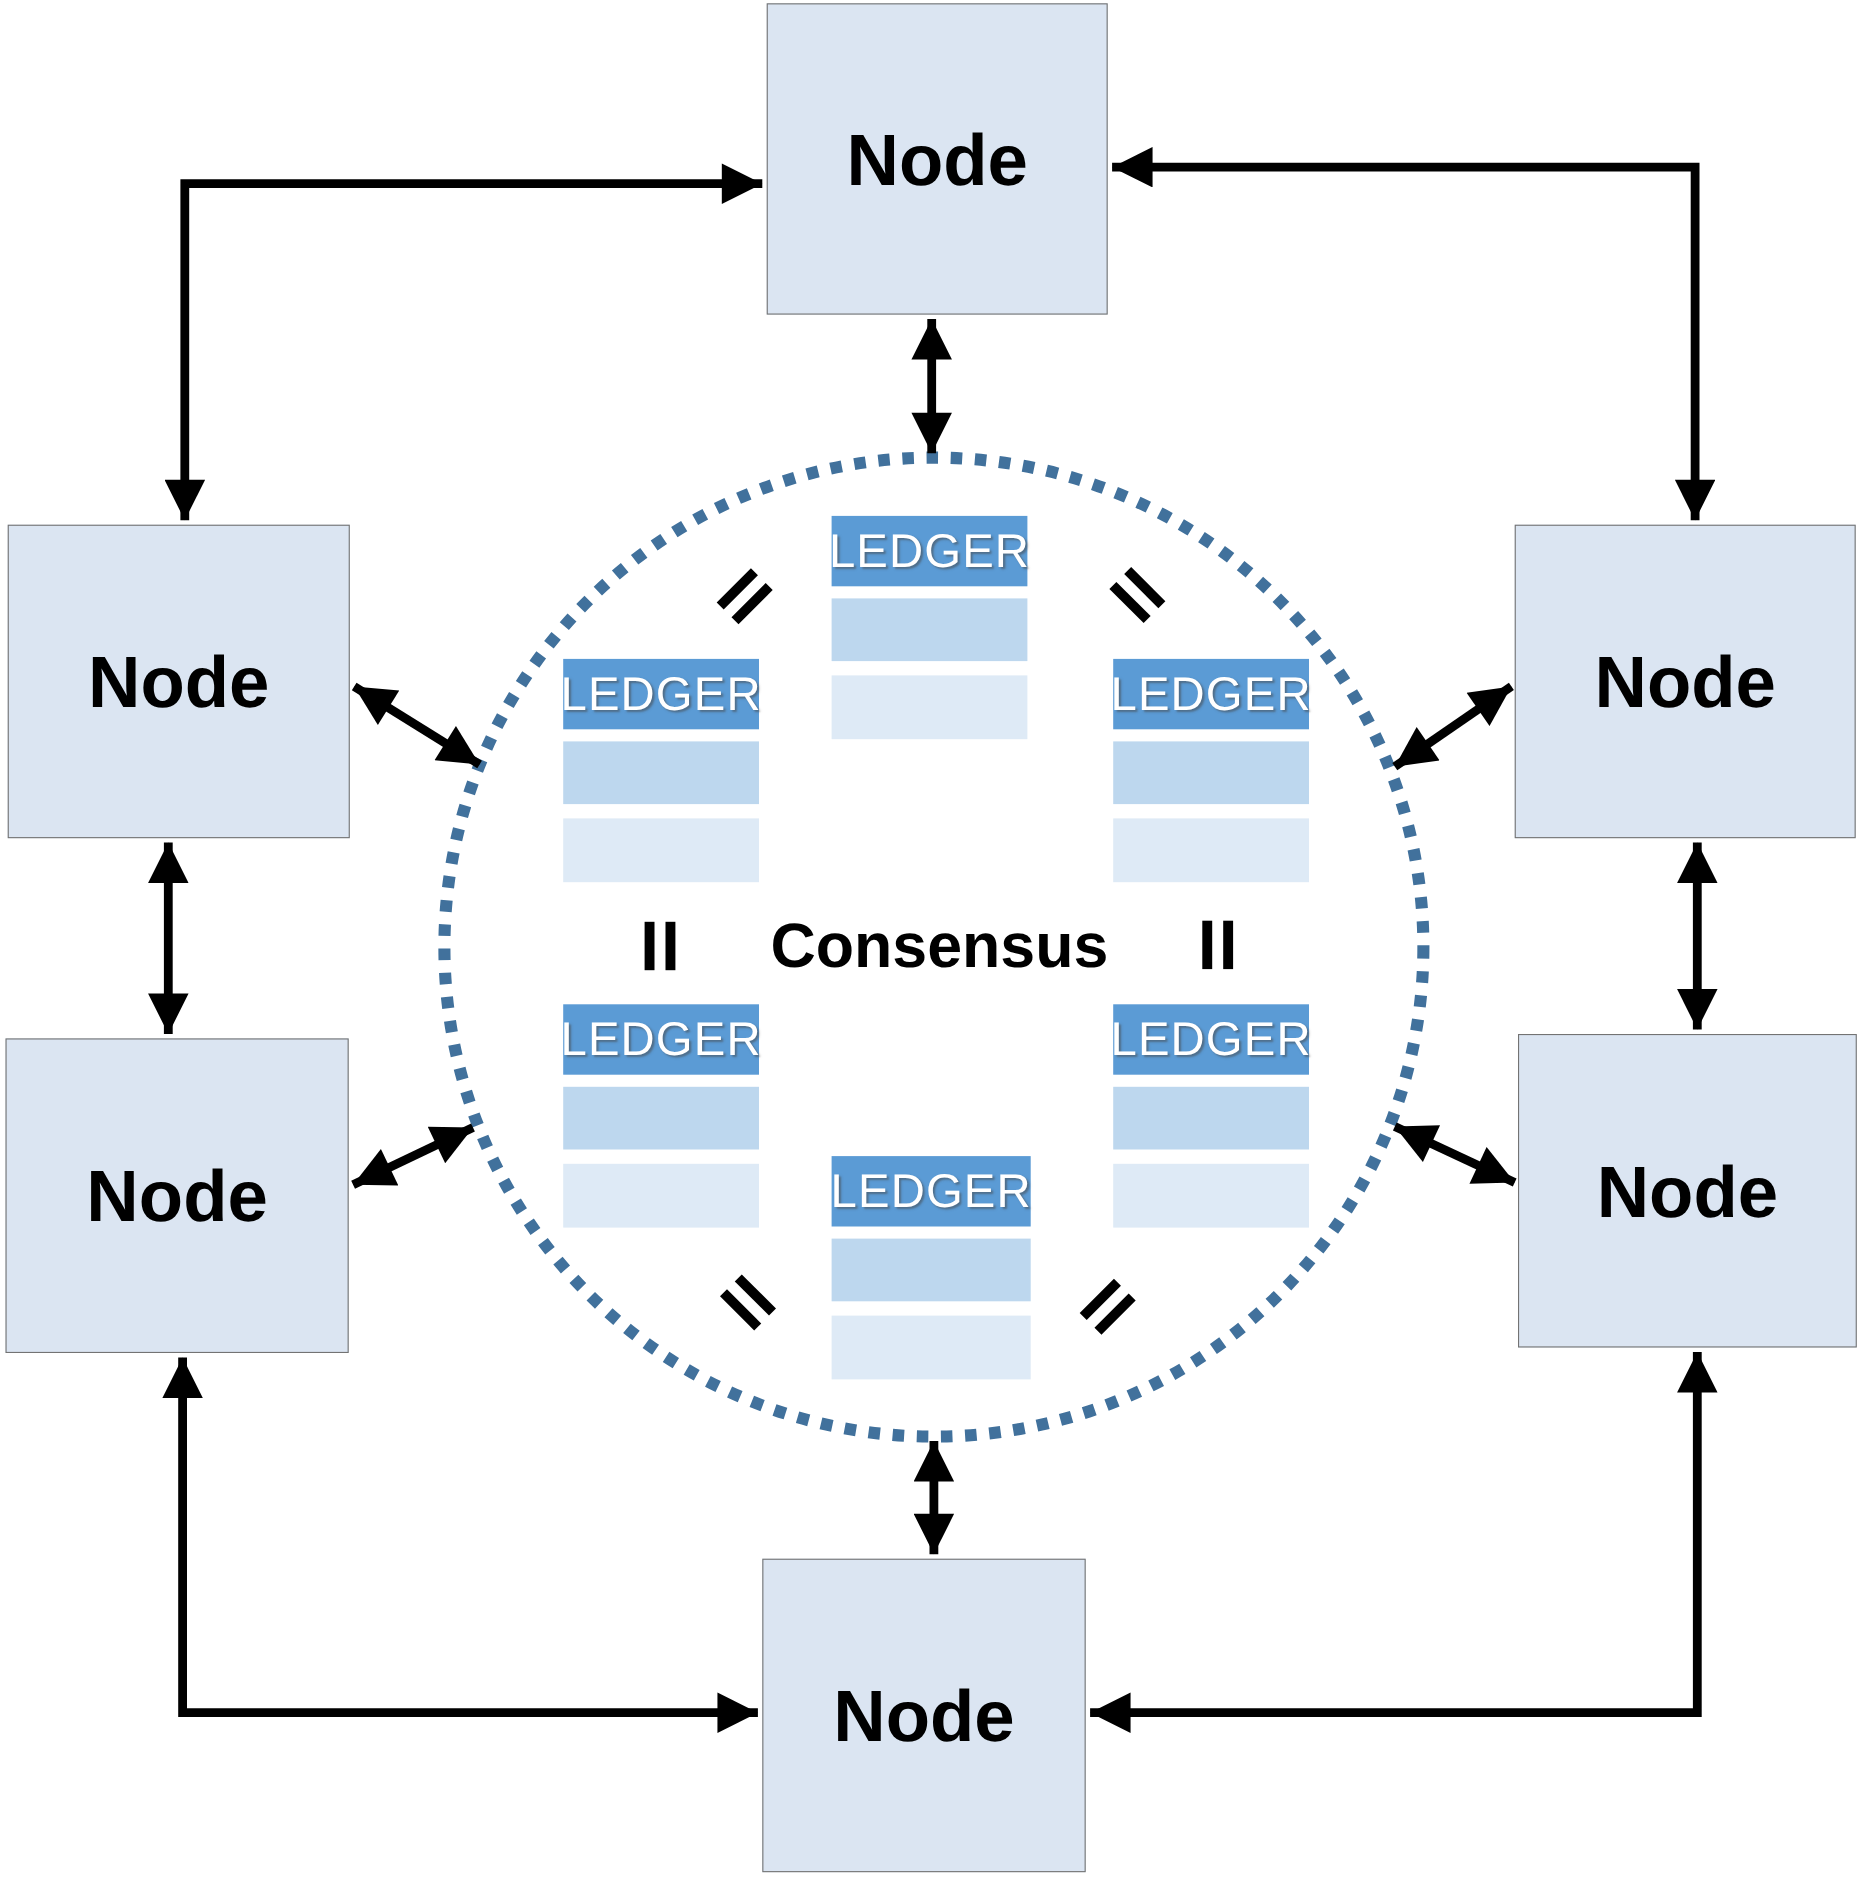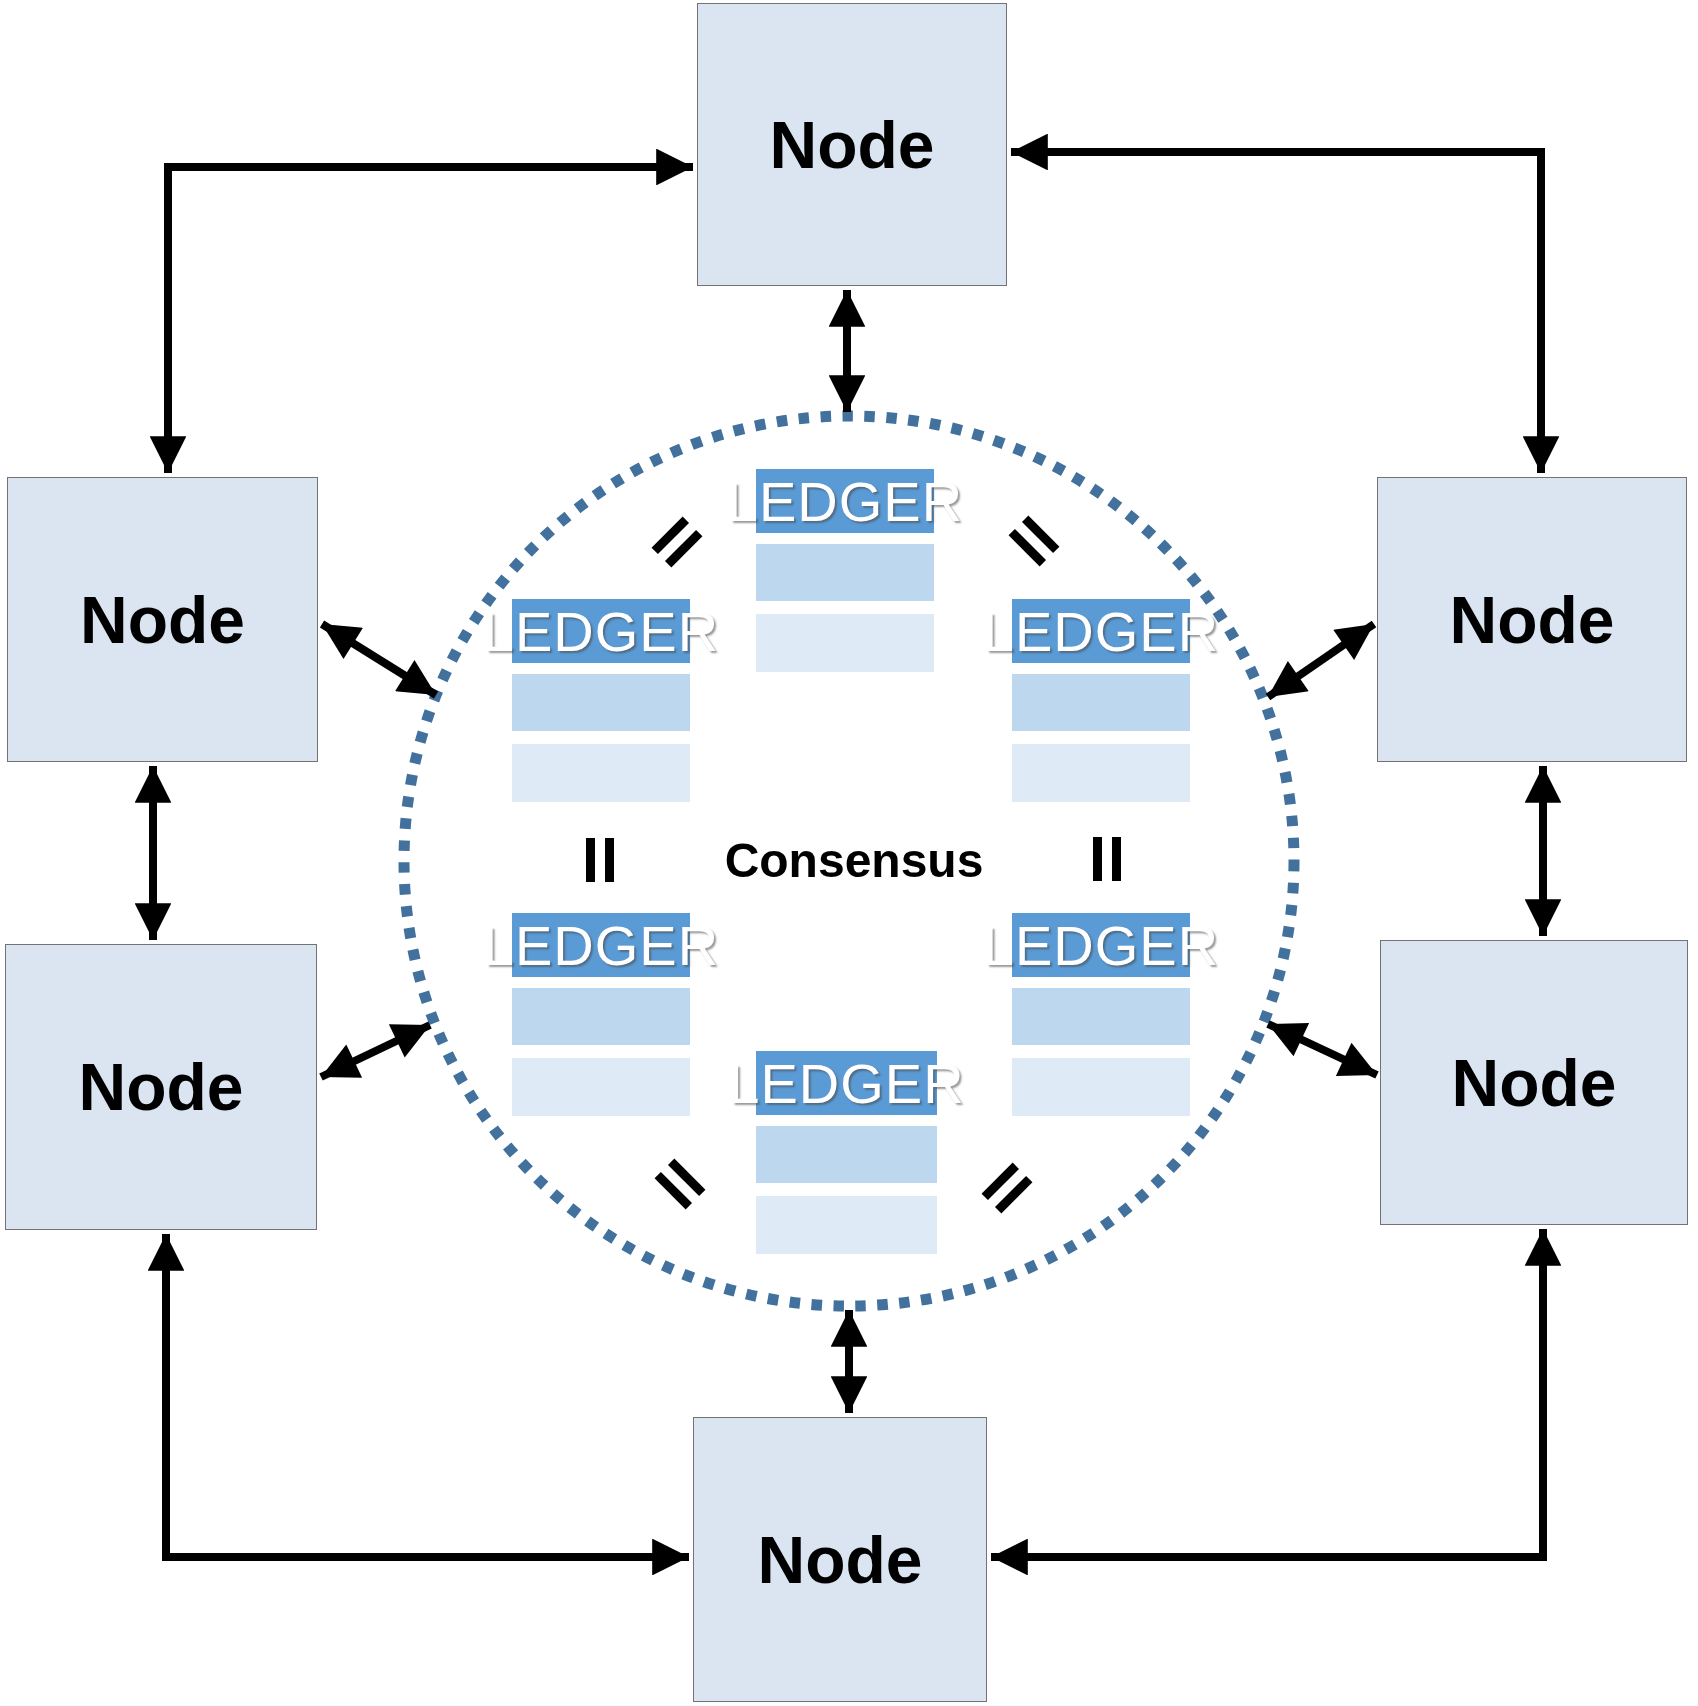--- a/index.html
+++ b/index.html
@@ -26,21 +26,21 @@
     font-size: 66px;
     color: #000000;
   }
 
   
   .ledger { position: absolute; width: 178px; }
   .ledger .hd {
     height: 64px;
     background: #5b9bd5;
     color: #ffffff;
-    font-size: 56px;
+    font-size: 43px;
     letter-spacing: 1px;
     display: flex;
     align-items: center;
     justify-content: center;
     text-shadow: 2px 2px 2px rgba(70,70,70,0.55);
   }
   .ledger .b2 { height: 57px; background: #bdd7ee; margin-top: 11px; }
   .ledger .b3 { height: 58px; background: #deeaf6; margin-top: 13px; }
 
   
@@ -52,21 +52,21 @@
     flex-direction: column;
     justify-content: space-between;
   }
   .equals .bar { height: 9px; background: #000000; }
 
   
   .consensus {
     position: absolute;
     transform: translate(-50%, -50%);
     font-weight: bold;
-    font-size: 48px;
+    font-size: 57px;
     color: #000000;
     white-space: nowrap;
   }
 </style>
 </head>
 <body>
 
 <div class="canvas">
 
   <svg class="layer" width="1698" height="1706" viewBox="0 0 1698 1706">

